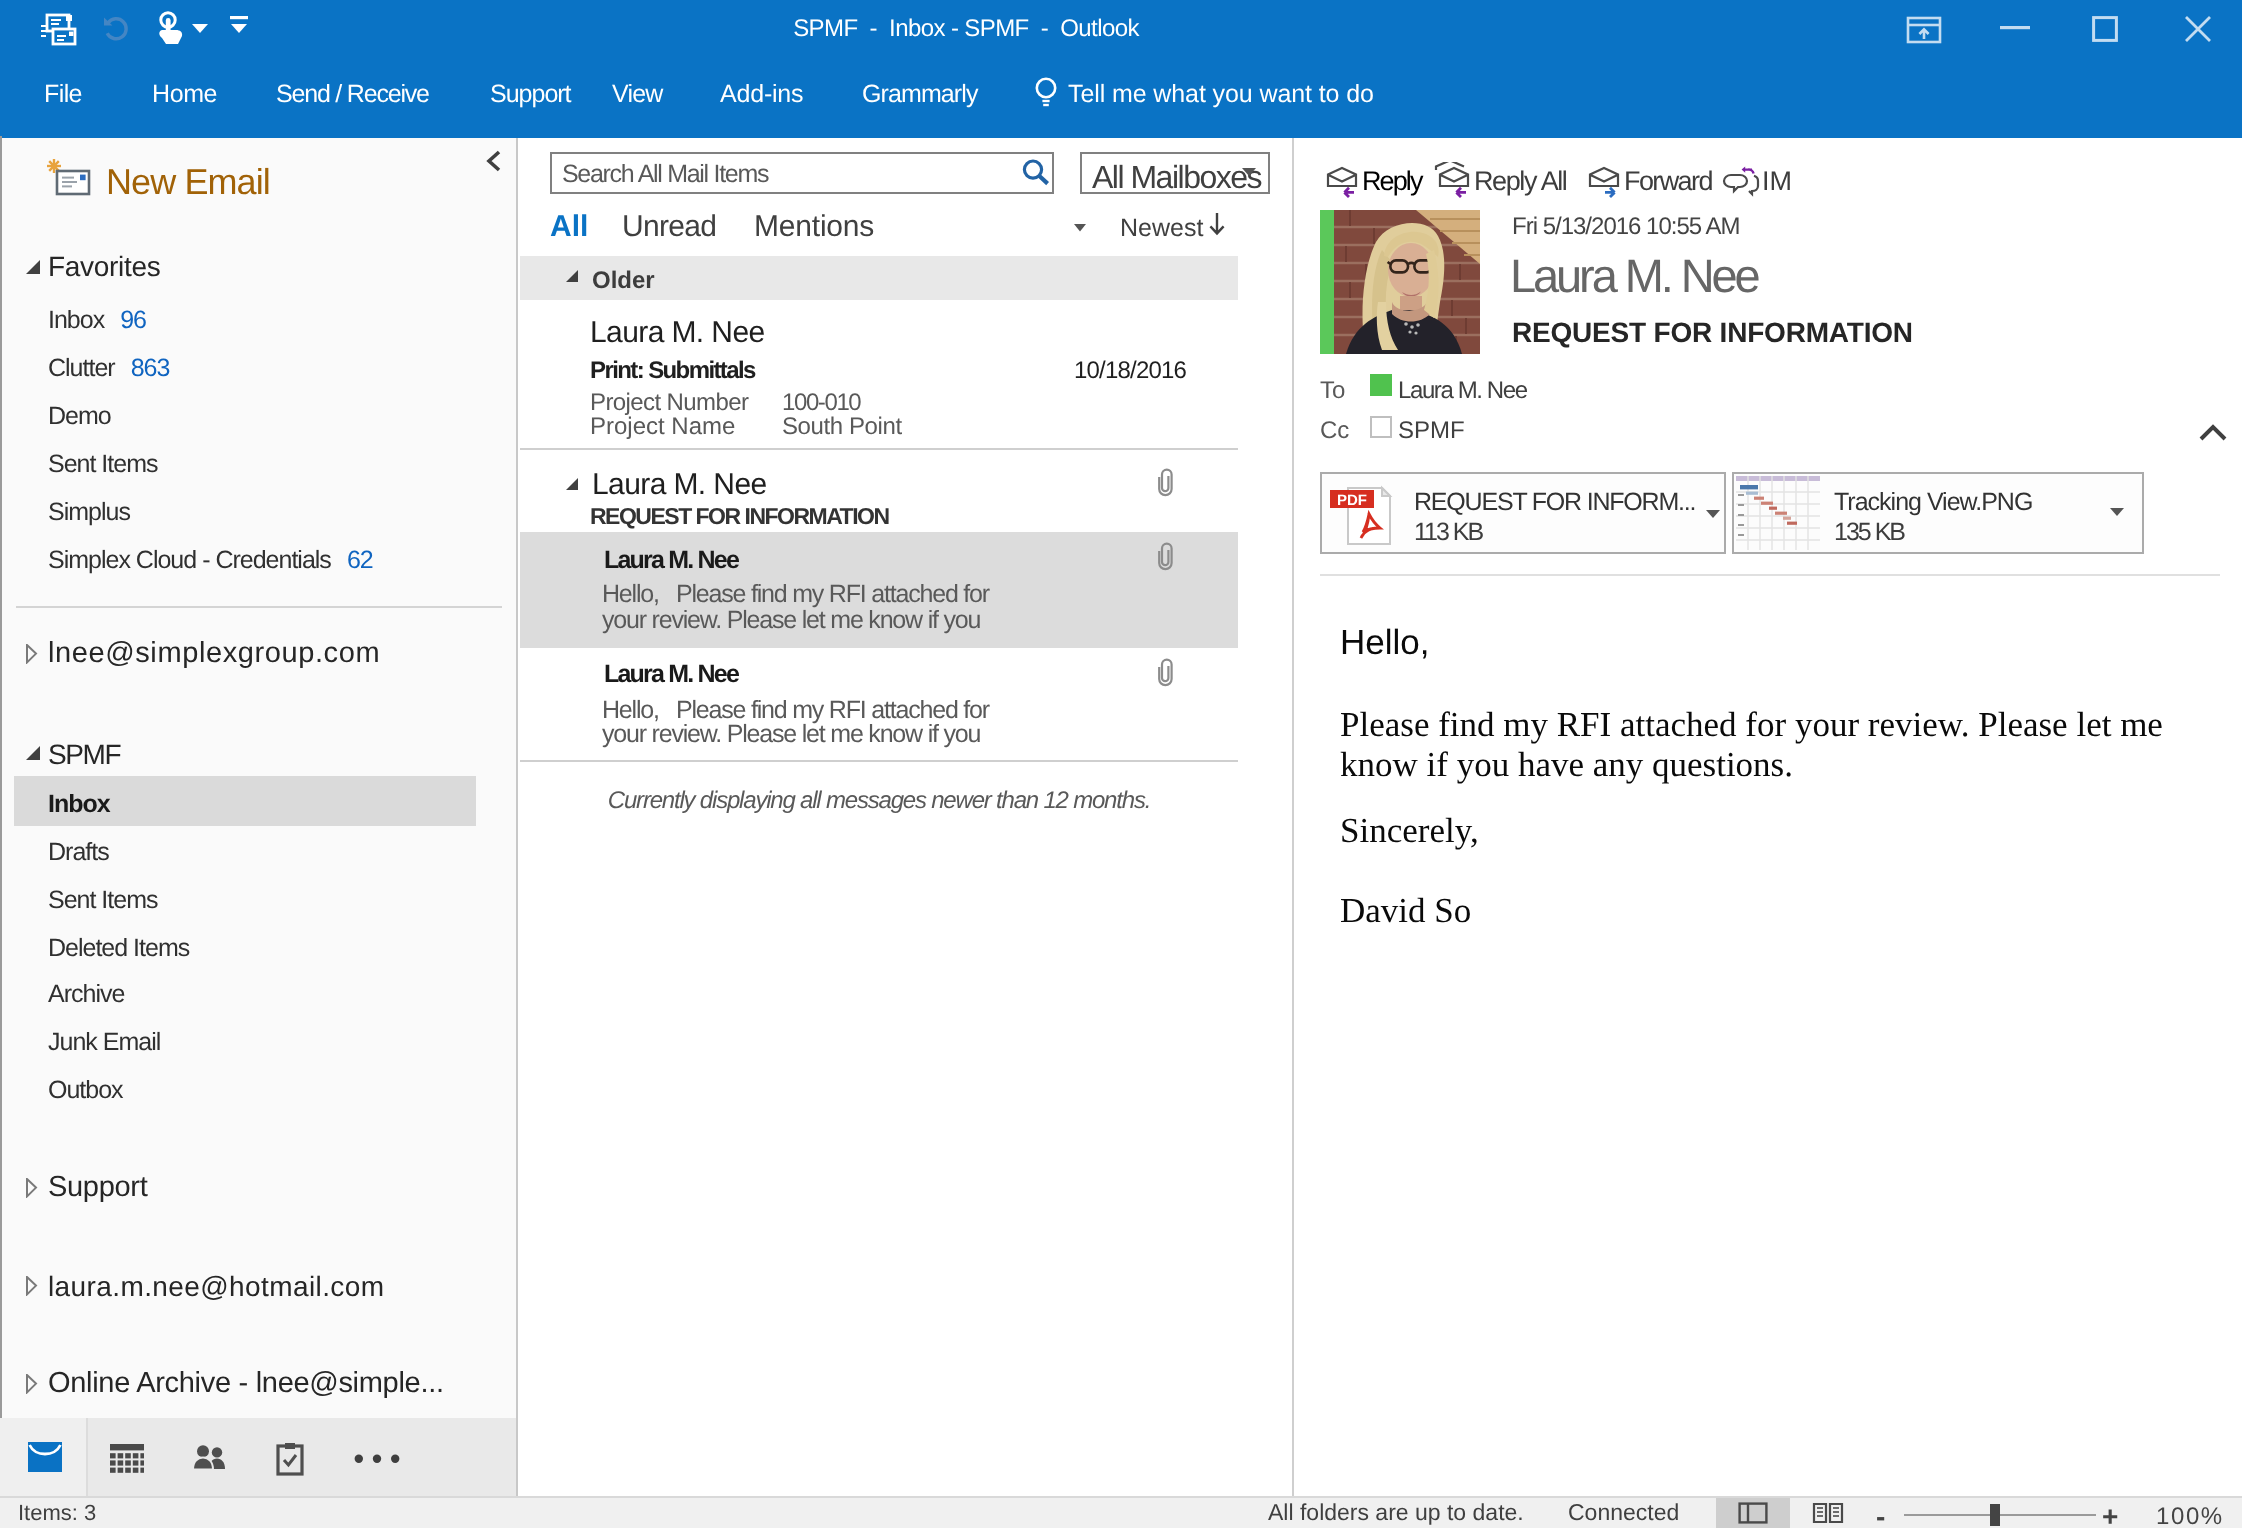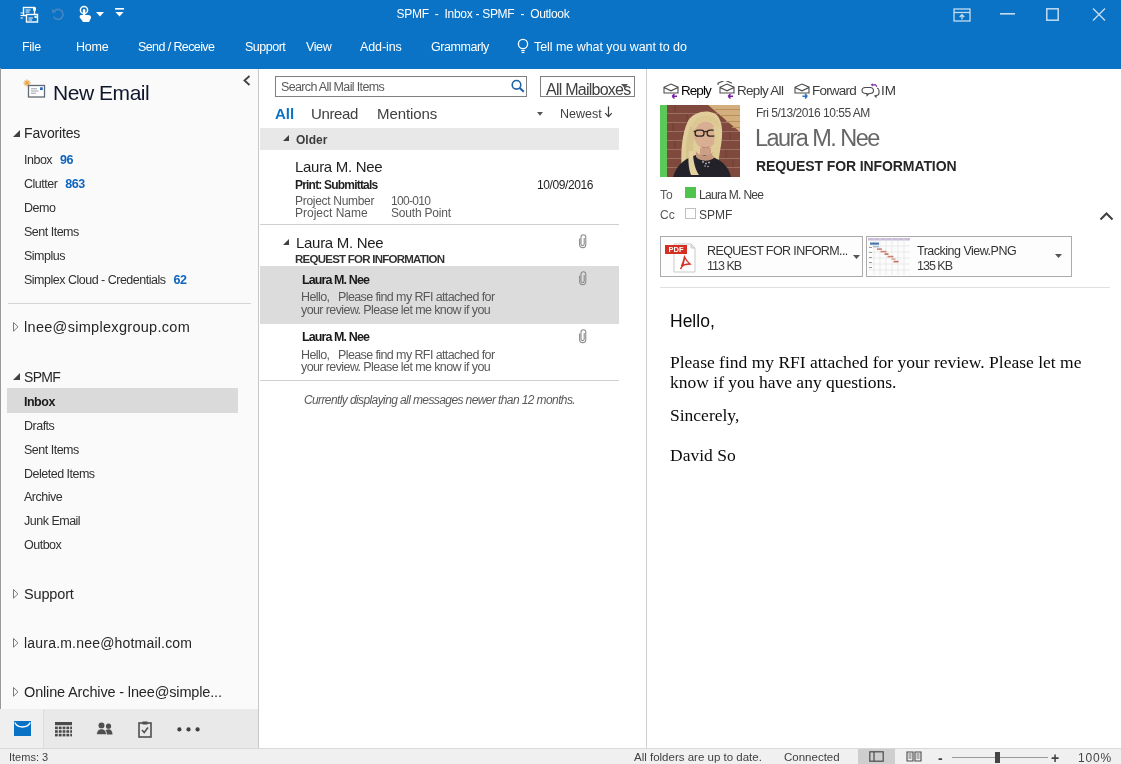--- a/index.html
+++ b/index.html
@@ -7,21 +7,21 @@
 body { font-family:"Liberation Sans",sans-serif; position:relative; overflow:hidden; background:#fff; }
 .abs { position:absolute; }
 svg { display:block; }
 .hdr { position:absolute; left:0; top:0; width:1121px; height:69px; background:#0a73c5; }
 .title { position:absolute; top:7px; left:0; width:966px; text-align:center; color:#fff; font-size:12px; letter-spacing:-0.3px; }
 .tab { position:absolute; top:39.5px; color:#fff; font-size:12.5px; }
 .wbtn { position:absolute; top:8px; }
 .nav { position:absolute; left:0; top:69px; width:259px; height:641px; background:#fafafa; border-right:1px solid #c8c8c8; border-left:1px solid #9a9a9a; }
 .navh { position:absolute; font-size:14px; color:#262626; letter-spacing:-0.15px; }
 .navi { position:absolute; left:24px; font-size:12.5px; color:#303030; letter-spacing:-0.5px; }
-.cnt { color:#0f64c0; font-weight:bold; margin-left:8px; }
+.cnt { color:#0f64c0; font-weight:normal; margin-left:8px; }
 .navfoot { position:absolute; left:1px; top:710px; width:258px; height:38px; background:#e9e9e9; border-right:1px solid #c8c8c8; }
 .status { position:absolute; left:0; top:748px; width:1121px; height:16px; background:#f0f0f0; border-top:1px solid #d9d9d9; font-size:11px; color:#3f3f3f; }
 .list { position:absolute; left:260px; top:69px; width:387px; height:679px; background:#fff; border-right:1px solid #cfcfcf; }
 .read { position:absolute; left:648px; top:69px; width:473px; height:679px; background:#fff; }
 .sep { position:absolute; height:1px; background:#cfcfcf; }
 </style>
 </head>
 <body>
 
 <div class="hdr"></div>
@@ -97,21 +97,21 @@
       <line x1="0.5" y1="4" x2="7.5" y2="4"></line>
       <line x1="1.6" y1="1.6" x2="6.4" y2="6.4"></line>
       <line x1="6.4" y1="1.6" x2="1.6" y2="6.4"></line>
     </g>
  <rect x="5.5" y="6.5" width="16" height="11.5" fill="#fff" stroke="#5f6a74" stroke-width="1.3"></rect>
  <rect x="17" y="8.3" width="2.8" height="2.8" fill="#2b6cc0"></rect>
  <line x1="8" y1="9.8" x2="14" y2="9.8" stroke="#9aa2aa"></line>
  <line x1="8" y1="12" x2="15.5" y2="12" stroke="#9aa2aa"></line>
  <line x1="8" y1="14.2" x2="13" y2="14.2" stroke="#9aa2aa"></line>
 </svg>
-<div class="abs" style="left:53px;top:81px;font-size:21px;color:#0f172a;letter-spacing:-0.45px">New Email</div>
+<div class="abs" style="left:53px;top:81px;font-size:18px;color:#a16207;letter-spacing:-0.45px">New Email</div>
 <svg class="abs" style="left:13px;top:130px" width="8" height="8" viewBox="0 0 8 8">
     <path d="M7 0 L7 7 L0 7 Z" fill="#404040"></path>
   </svg>
 <div class="navh" style="left:24px;top:125px">Favorites</div>
 <div class="navi" style="top:153px">Inbox<span class="cnt">96</span></div>
 <div class="navi" style="top:177px">Clutter<span class="cnt">863</span></div>
 <div class="navi" style="top:201px">Demo</div>
 <div class="navi" style="top:225px">Sent Items</div>
 <div class="navi" style="top:249px">Simplus</div>
 <div class="navi" style="top:273px">Simplex Cloud - Credentials<span class="cnt">62</span></div>
@@ -215,21 +215,21 @@
 </svg>
 
 <div class="abs" style="left:260px;top:128px;width:359px;height:22px;background:#e8e8e8"></div>
 <svg class="abs" style="left:283px;top:135px" width="7" height="7" viewBox="0 0 7 7">
     <path d="M6 0 L6 6 L0 6 Z" fill="#404040"></path>
   </svg>
 <div class="abs" style="left:296px;top:133px;font-size:12px;font-weight:bold;color:#3d3d3d">Older</div>
 
 <div class="abs" style="left:295px;top:157.5px;font-size:15px;color:#1f1f1f;letter-spacing:-0.3px">Laura M. Nee</div>
 <div class="abs" style="left:295px;top:178px;font-size:12px;font-weight:bold;color:#1f1f1f;letter-spacing:-0.8px">Print: Submittals</div>
-<div class="abs" style="left:537px;top:178px;font-size:12px;color:#1f1f1f;letter-spacing:-0.4px">10/09/2016</div>
+<div class="abs" style="left:537px;top:178px;font-size:12px;color:#1f1f1f;letter-spacing:-0.4px">10/18/2016</div>
 <div class="abs" style="left:295px;top:194px;font-size:12px;color:#595959;letter-spacing:-0.3px">Project Number</div>
 <div class="abs" style="left:391px;top:194px;font-size:12px;color:#595959;letter-spacing:-0.7px">100-010</div>
 <div class="abs" style="left:295px;top:206px;font-size:12px;color:#595959">Project Name</div>
 <div class="abs" style="left:391px;top:206px;font-size:12px;color:#595959;letter-spacing:-0.2px">South Point</div>
 <div class="sep" style="left:260px;top:224px;width:359px"></div>
 
 <svg class="abs" style="left:283px;top:239px" width="7" height="7" viewBox="0 0 7 7">
     <path d="M6 0 L6 6 L0 6 Z" fill="#404040"></path>
   </svg>
 <div class="abs" style="left:296px;top:234px;font-size:15px;color:#1f1f1f;letter-spacing:-0.3px">Laura M. Nee</div>

